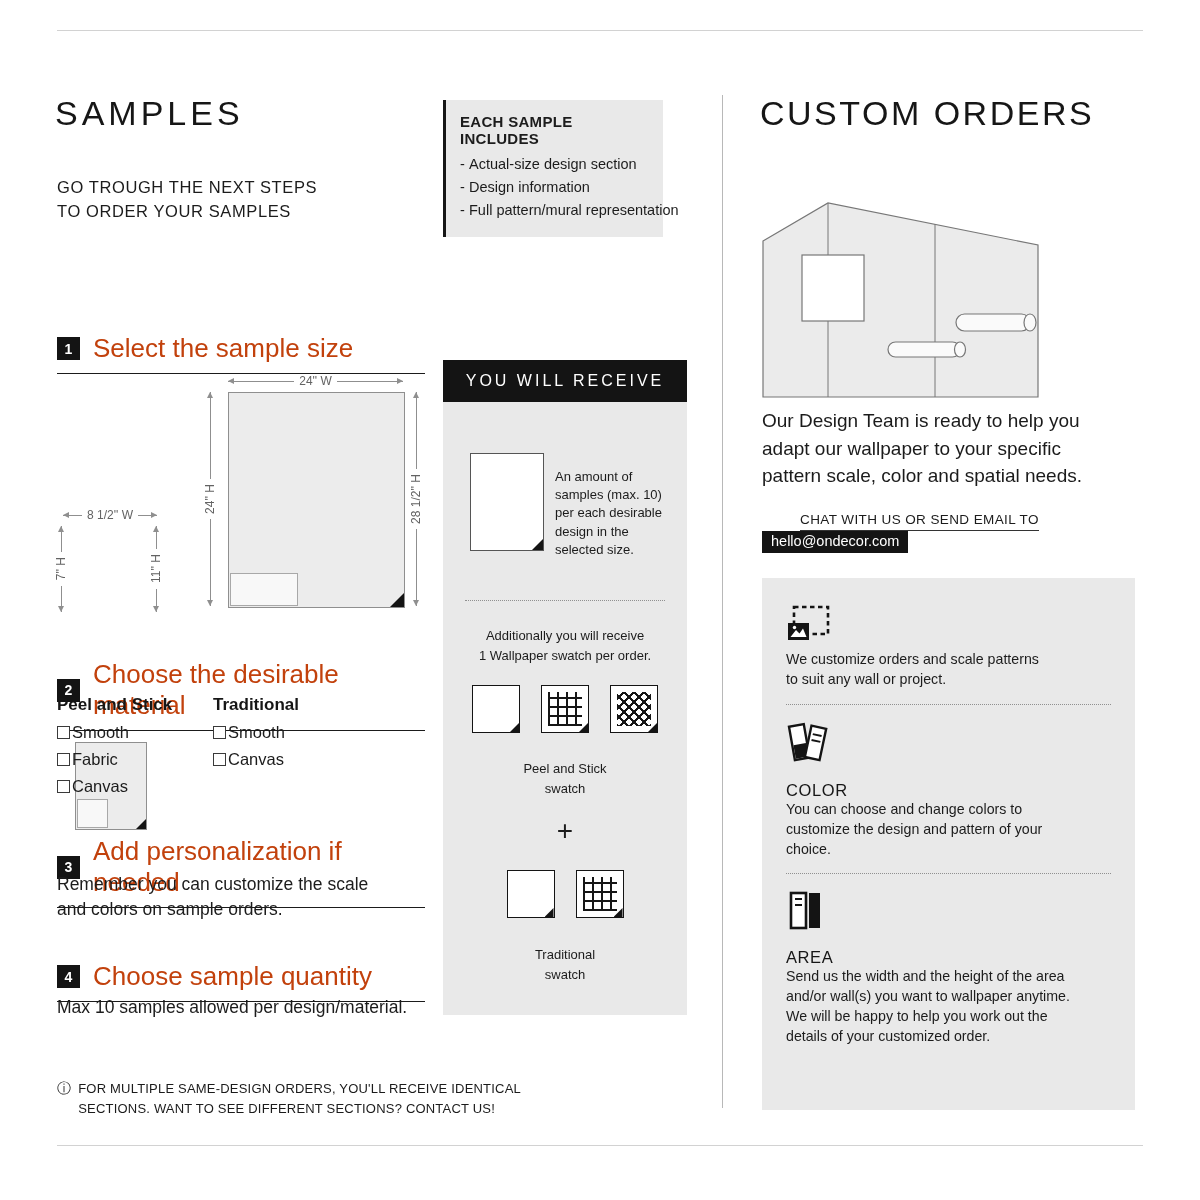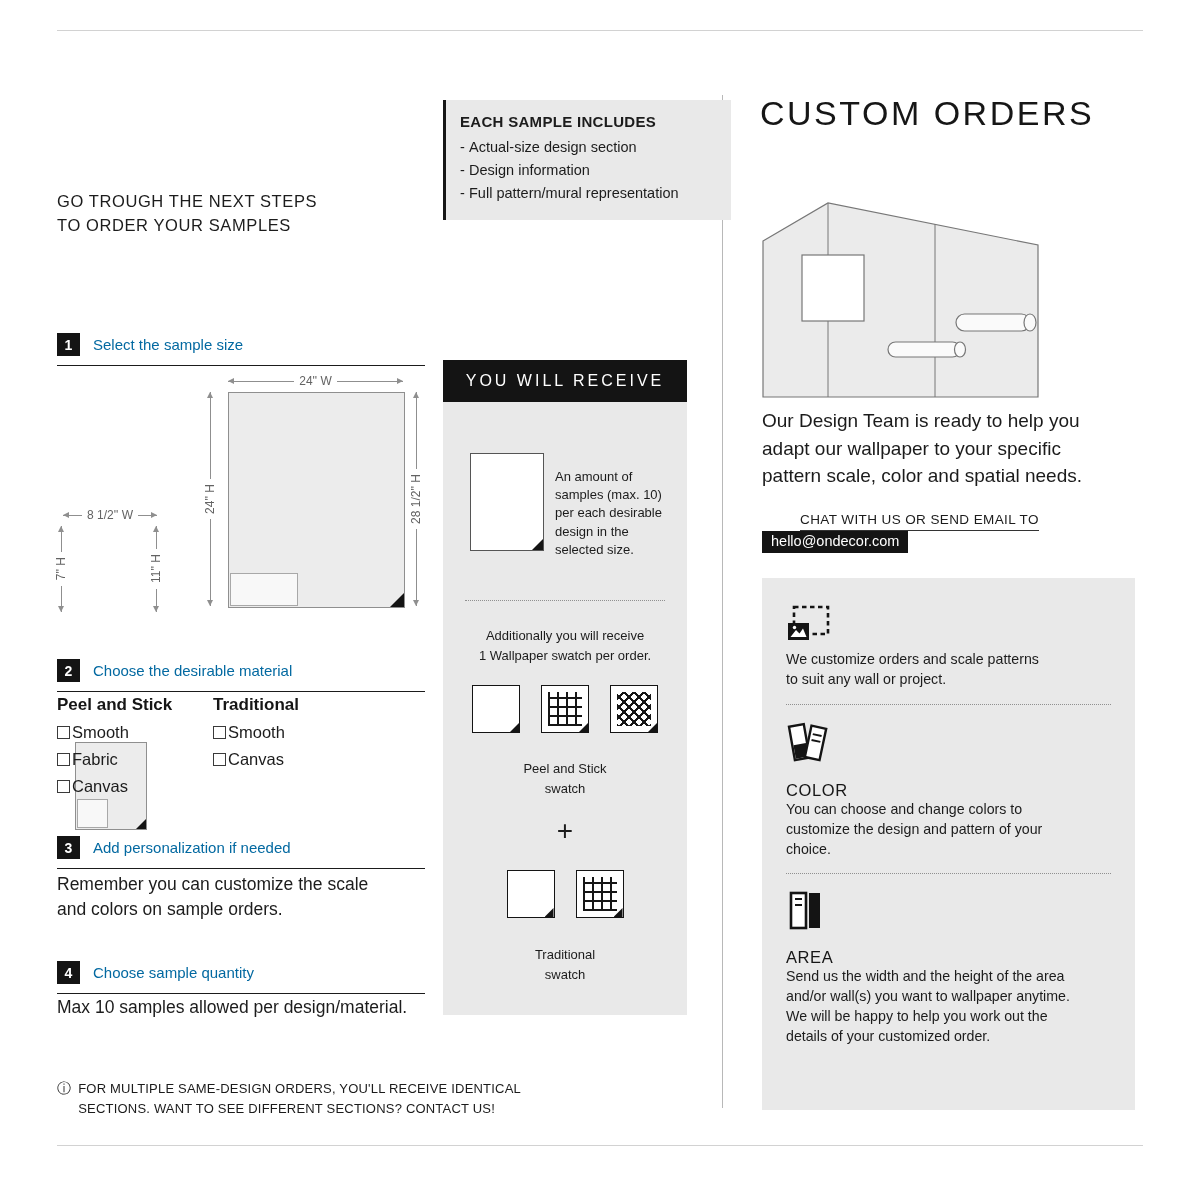--- a/index.html
+++ b/index.html
@@ -11,21 +11,21 @@
   .vdivider{position:absolute;left:722px;top:95px;width:1px;height:1013px;background:#b8b8b8;}
 
   
   .big-title{font-size:34px;font-weight:500;color:#161616;}
 
   
   .step-header{position:absolute;display:flex;align-items:center;gap:13px;
                border-bottom:1.4px solid #1b1b1b;padding-bottom:9px;width:368px;}
   .step-num{width:23px;height:23px;background:#141414;color:#fff;display:flex;
             align-items:center;justify-content:center;font-size:14px;font-weight:700;flex:0 0 auto;}
-  .step-label{font-size:15px;color:#0369a1;}
+  .step-label{font-size:26px;color:#c2410c;}
 
   
   .diagram{position:absolute;left:57px;top:368px;width:368px;height:258px;}
   .sample-rect{position:absolute;background:#ececec;border:1px solid #8f8f8f;}
   .sample-section{position:absolute;left:1px;bottom:1px;background:#f8f8f8;border:1px solid #a8a8a8;}
   .fold{position:relative;}
   .fold::after{content:"";position:absolute;right:0;bottom:0;width:var(--fold,12px);height:var(--fold,12px);
                background:#141414;clip-path:polygon(100% 0,100% 100%,0 100%);}
   .dim-h{position:absolute;display:flex;align-items:center;gap:5px;font-size:12px;color:#636363;}
   .dim-h .ln{flex:1;height:1px;background:#8f8f8f;position:relative;}
@@ -41,21 +41,21 @@
   .dim-v .lnv.b::after{content:"";position:absolute;bottom:0;left:-3px;
       border-top:6px solid #8f8f8f;border-left:3.5px solid transparent;border-right:3.5px solid transparent;}
   .dim-v .dlabel{writing-mode:vertical-rl;transform:rotate(180deg);white-space:nowrap;}
 
   
   .mat-col-title{font-size:17px;font-weight:700;color:#161616;}
   .mat-option{display:flex;align-items:center;gap:2px;font-size:16.5px;margin-top:8px;}
   .checkbox{width:11px;height:11px;border:1.3px solid #3a3a3a;flex:0 0 auto;background:#fff;}
 
   
-  .includes-box{position:absolute;left:443px;top:100px;width:288px;box-sizing:border-box;
+  .includes-box{position:absolute;left:443px;top:100px;width:220px;box-sizing:border-box;
                 background:#e9e9e9;border-left:3px solid #161616;padding:13px 14px 17px;}
   .includes-title{font-size:15px;font-weight:700;letter-spacing:.3px;margin-bottom:8px;}
   .includes-item{font-size:14.5px;line-height:1.32;margin-top:4px;position:relative;padding-left:9px;width:210px;}
   .includes-item::before{content:"-";position:absolute;left:0;top:0;}
 
   .receive-bar{position:absolute;left:443px;top:360px;width:244px;height:42px;background:#141414;
                color:#fff;display:flex;align-items:center;justify-content:center;
                font-size:16px;letter-spacing:3px;}
   .receive-panel{position:absolute;left:443px;top:402px;width:244px;height:613px;background:#e9e9e9;}
   .sample-square{position:absolute;left:27px;top:51px;width:72px;height:96px;background:#fff;border:1px solid #555;}
@@ -87,22 +87,23 @@
 </style>
 </head>
 <body>
 
 <div class="page">
 
   <div class="rule" style="top:30px;"></div>
   <div class="rule" style="top:1145px;"></div>
   <div class="vdivider"></div>
 
-
-  <div class="abs pre" style="left:57px;top:190px;font-size:16.5px;letter-spacing:.6px;line-height:1.45;">GO TROUGH THE NEXT STEPS
+  <div class="abs big-title" style="left:55px;top:94px;letter-spacing:4px;">SAMPLES</div>
+
+  <div class="abs pre" style="left:57px;top:176px;font-size:16.5px;letter-spacing:.6px;line-height:1.45;">GO TROUGH THE NEXT STEPS
 TO ORDER YOUR SAMPLES</div>
 
   <div class="step-header" style="left:57px;top:333px;">
     <div class="step-num">1</div>
     <div class="step-label">Select the sample size</div>
   </div>
 
   <div class="diagram">
 
     <div class="dim-h" style="left:171px;top:6px;width:175px;">

